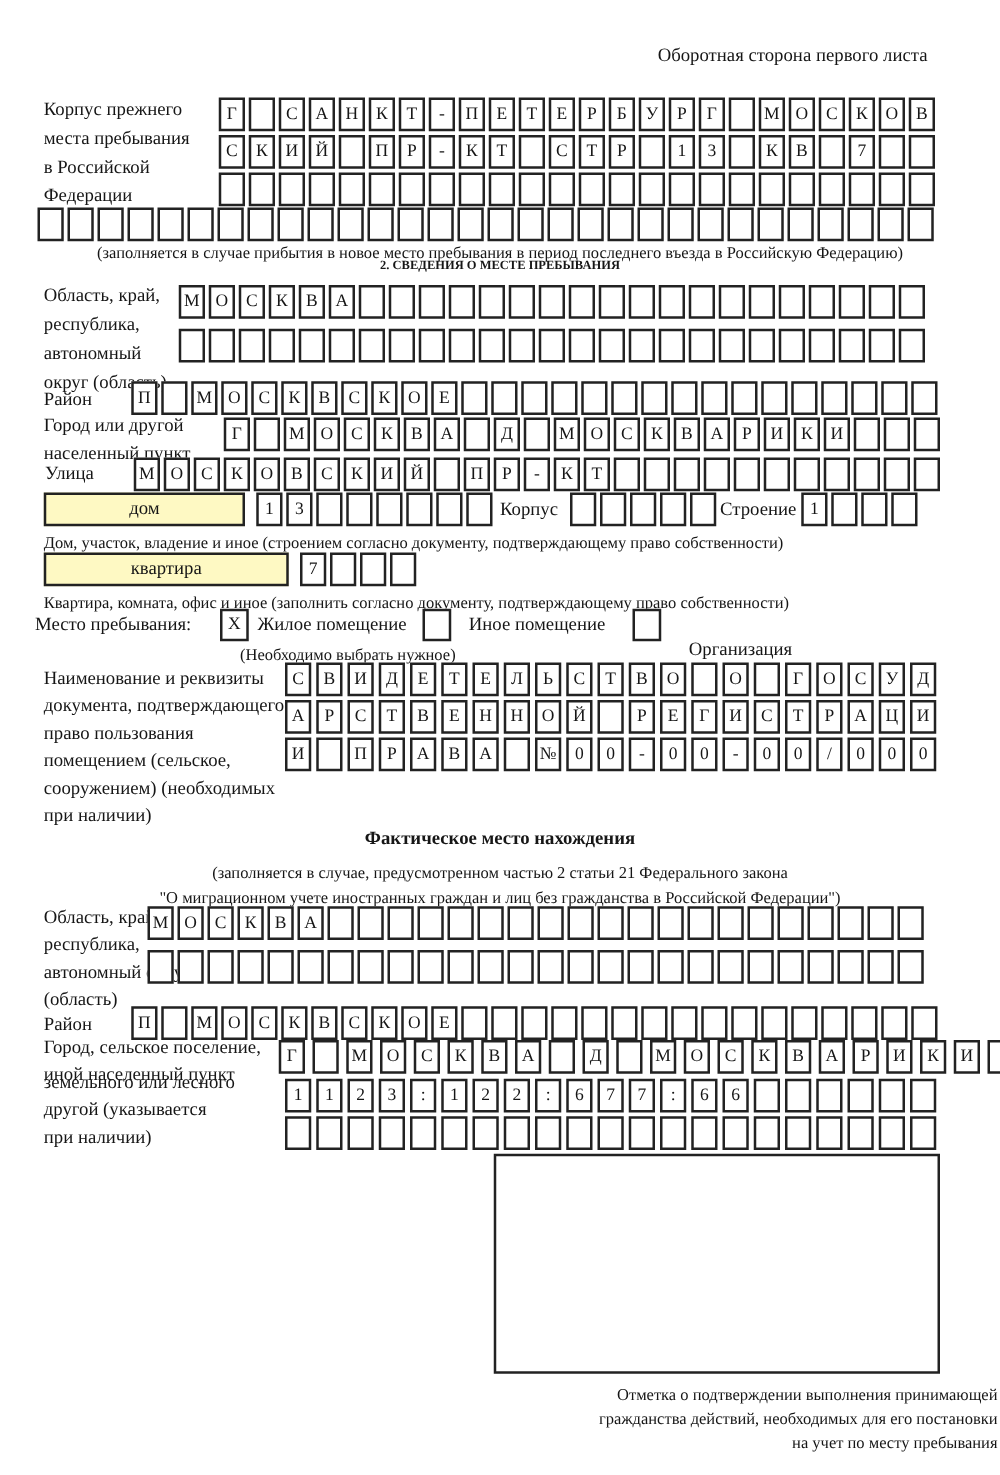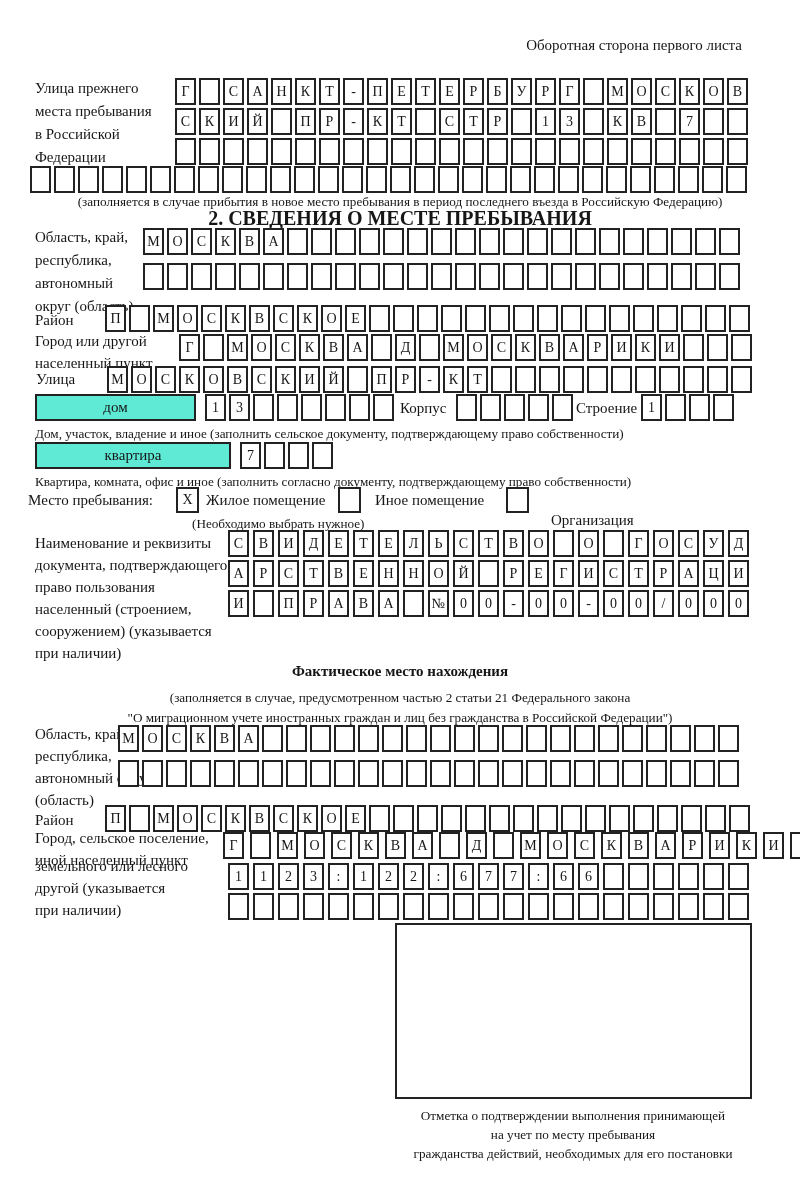--- a/index.html
+++ b/index.html
@@ -6,36 +6,36 @@
   html,body{background:#ffffff}
   body{font-family:"Liberation Serif","DejaVu Serif",serif;color:#161616}
   .page{position:relative;width:800px;height:1180px;margin:16px auto;background:#fff;overflow:hidden}
   .abs{position:absolute}
   .label{font-size:15px;line-height:22px}
   .lh24{line-height:23px}
   .grid{position:absolute;display:flex;gap:3px}
   .g4{gap:4px}
   .g6{gap:6px}
   .cell{flex:none;width:21px;height:27px;border:2px solid #222;display:flex;align-items:center;justify-content:center;font-size:14px;background:#fff;overflow:hidden}
-  .widebox{position:absolute;height:27px;border:2px solid #222;display:flex;align-items:center;justify-content:center;font-size:15px;background:#5eead4}
+  .widebox{position:absolute;height:27px;border:2px solid #222;display:flex;align-items:center;justify-content:center;font-size:15px;background:#fef9c3}
   .chk{position:absolute;width:23px;height:26px;border:2px solid #222;display:flex;align-items:center;justify-content:center;font-size:14px;background:#fff}
   .note{font-size:13.2px;line-height:19px}
   .center{left:0;width:100%;text-align:center}
   .bold{font-weight:bold}
   .stampbox{position:absolute;border:2px solid #222;background:#fff}
 </style>
 </head>
 <body>
 
 <div class="page">
 
   <div class="abs label" style="top:18px;right:58px">Оборотная сторона первого листа</div>
 
   <div class="abs label lh24" style="left:35px;top:61px;width:140px">
-      <div>Улица прежнего</div>
+      <div>Корпус прежнего</div>
       <div>места пребывания</div>
       <div>в Российской</div>
       <div>Федерации</div>
     </div>
   <div class="grid" style="left:175px;top:62px">
       <div class="cell">Г</div>
       <div class="cell"></div>
       <div class="cell">С</div>
       <div class="cell">А</div>
       <div class="cell">Н</div>
@@ -138,21 +138,21 @@
       <div class="cell"></div>
       <div class="cell"></div>
       <div class="cell"></div>
       <div class="cell"></div>
       <div class="cell"></div>
       <div class="cell"></div>
       <div class="cell"></div>
     </div>
   <div class="abs note center" style="top:176px">(заполняется в случае прибытия в новое место пребывания в период последнего въезда в Российскую Федерацию)</div>
 
-  <div class="abs center bold" style="top:191px;font-size:20px">2. СВЕДЕНИЯ О МЕСТЕ ПРЕБЫВАНИЯ</div>
+  <div class="abs center bold" style="top:191px;font-size:10px">2. СВЕДЕНИЯ О МЕСТЕ ПРЕБЫВАНИЯ</div>
 
   <div class="abs label lh24" style="left:35px;top:210px;width:130px">
       <div>Область, край,</div>
       <div>республика,</div>
       <div>автономный</div>
       <div>округ (область)</div>
     </div>
   <div class="grid" style="left:143px;top:212px">
       <div class="cell">М</div>
       <div class="cell">О</div>
@@ -320,21 +320,21 @@
       <div class="cell"></div>
       <div class="cell"></div>
     </div>
   <div class="abs label" style="left:576px;top:381px">Строение</div>
   <div class="grid" style="left:641px;top:378px">
       <div class="cell">1</div>
       <div class="cell"></div>
       <div class="cell"></div>
       <div class="cell"></div>
     </div>
-  <div class="abs note" style="left:35px;top:408px">Дом, участок, владение и иное (заполнить сельское документу, подтверждающему право собственности)</div>
+  <div class="abs note" style="left:35px;top:408px">Дом, участок, владение и иное (строением согласно документу, подтверждающему право собственности)</div>
 
   <div class="widebox" style="left:35px;top:426px;width:196px">квартира</div>
   <div class="grid" style="left:240px;top:426px">
       <div class="cell">7</div>
       <div class="cell"></div>
       <div class="cell"></div>
       <div class="cell"></div>
     </div>
   <div class="abs note" style="left:35px;top:456px">Квартира, комната, офис и иное (заполнить согласно документу, подтверждающему право собственности)</div>
 
@@ -344,22 +344,22 @@
   <div class="chk" style="left:338px;top:471px"></div>
   <div class="abs label" style="left:375px;top:473px">Иное помещение</div>
   <div class="chk" style="left:506px;top:471px"></div>
   <div class="abs label" style="left:551px;top:493px">Организация</div>
   <div class="abs note" style="left:192px;top:498px">(Необходимо выбрать нужное)</div>
 
   <div class="abs label" style="left:35px;top:516px;width:200px">
       <div>Наименование и реквизиты</div>
       <div>документа, подтверждающего</div>
       <div>право пользования</div>
-      <div>населенный (строением,</div>
-      <div>сооружением) (указывается</div>
+      <div>помещением (сельское,</div>
+      <div>сооружением) (необходимых</div>
       <div>при наличии)</div>
     </div>
   <div class="grid g4" style="left:228px;top:514px">
       <div class="cell">С</div>
       <div class="cell">В</div>
       <div class="cell">И</div>
       <div class="cell">Д</div>
       <div class="cell">Е</div>
       <div class="cell">Т</div>
       <div class="cell">Е</div>
@@ -598,19 +598,19 @@
       <div class="cell"></div>
       <div class="cell"></div>
       <div class="cell"></div>
       <div class="cell"></div>
       <div class="cell"></div>
       <div class="cell"></div>
       <div class="cell"></div>
     </div>
 
   <div class="stampbox" style="left:395px;top:907px;width:357px;height:176px"></div>
-  <div class="abs note" style="left:348px;top:1090px;width:450px;text-align:center">
+  <div class="abs note" style="left:348px;top:1090px;width:450px;text-align:right">
       <div>Отметка о подтверждении выполнения принимающей</div>
+      <div>гражданства действий, необходимых для его постановки</div>
       <div>на учет по месту пребывания</div>
-      <div>гражданства действий, необходимых для его постановки</div>
     </div>
 
 </div>
 
 </body></html>

